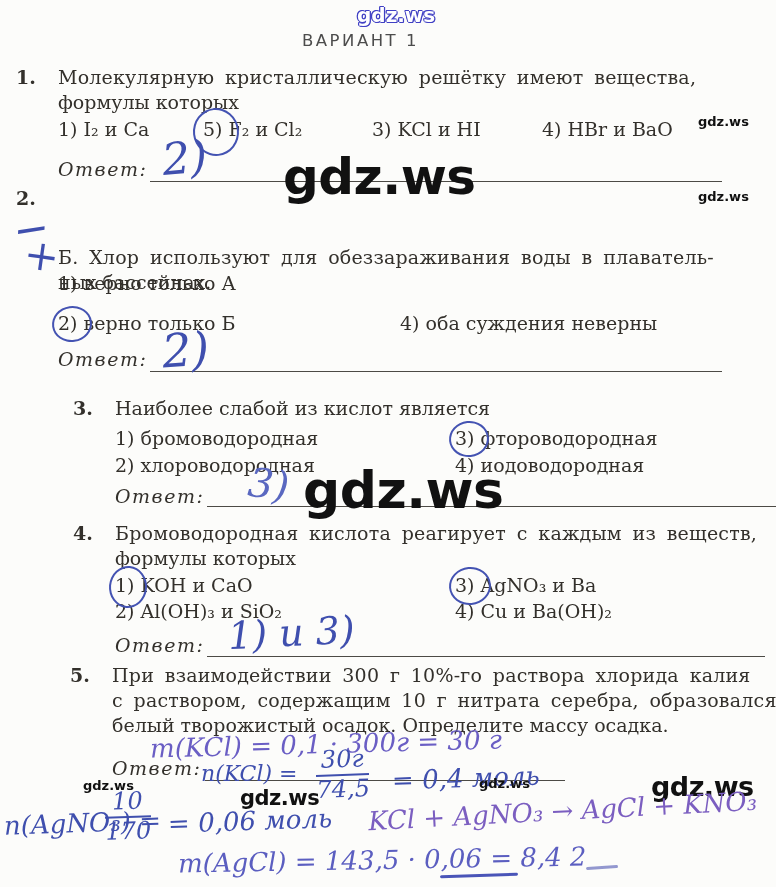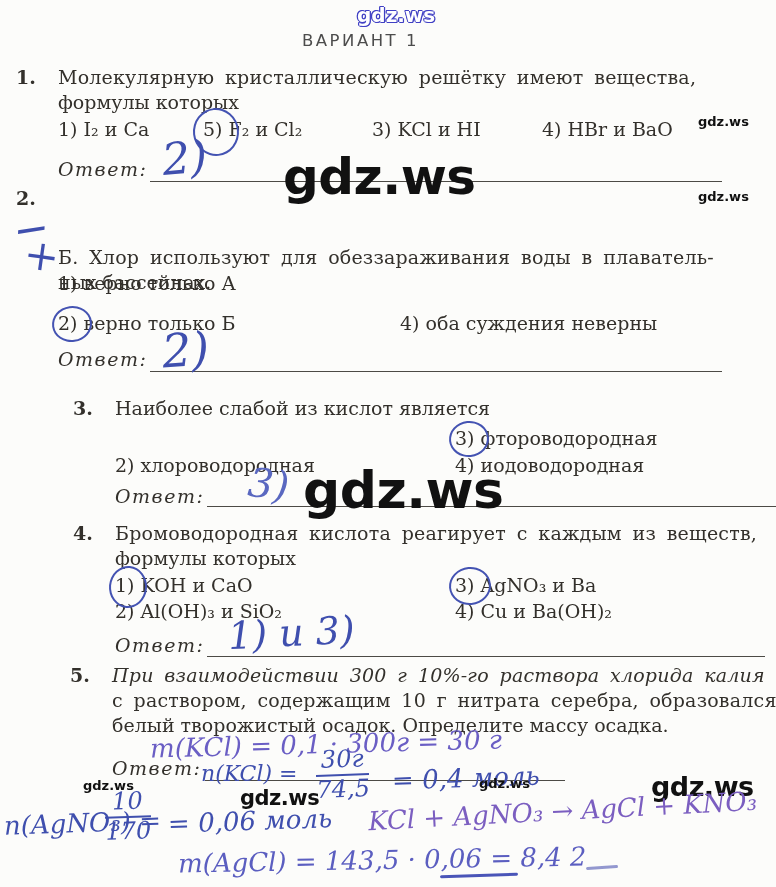--- a/index.html
+++ b/index.html
@@ -69,20 +69,21 @@
   <span class="t" style="left:58px; top:272px;">1) верно только А</span>
   <span class="t" style="left:58px; top:312px;">2) верно только Б</span>
   <span class="t" style="left:400px; top:312px;">4) оба суждения неверны</span>
   <div class="circ" style="left:52px; top:306px; width:36px; height:32px; transform:rotate(-8deg);"></div>
   <span class="t ans" style="left:58px; top:348px;">Ответ:</span>
   <div class="line" style="left:150px; top:371px; width:572px;"></div>
   <span class="hw" style="left:162px; top:327px; font-size:46px; transform:rotate(-4deg);">2)</span>
 
   <span class="t num" style="left:73px; top:397px;">3.</span>
   <span class="t" style="left:115px; top:397px;">Наиболее слабой из кислот является</span>
+  <span class="t" style="left:115px; top:427px;">1) бромоводородная</span>
   <span class="t" style="left:455px; top:427px;">3) фтороводородная</span>
   <span class="t" style="left:115px; top:454px;">2) хлороводородная</span>
   <span class="t" style="left:455px; top:454px;">4) иодоводородная</span>
   <div class="circ" style="left:449px; top:421px; width:36px; height:32px; transform:rotate(-6deg);"></div>
   <span class="t ans" style="left:115px; top:485px;">Ответ:</span>
   <div class="line" style="left:207px; top:506px; width:569px;"></div>
   <span class="hw" style="left:248px; top:464px; font-size:40px; color:#5a68c0; transform:rotate(6deg);">3)</span>
   <span class="wm" style="left:303px; top:460px; font-size:52px;">gdz.ws</span>
 
   <span class="t num" style="left:73px; top:522px;">4.</span>
@@ -92,21 +93,21 @@
   <span class="t" style="left:455px; top:574px;">3) AgNO₃ и Ba</span>
   <span class="t" style="left:115px; top:600px;">2) Al(OH)₃ и SiO₂</span>
   <span class="t" style="left:455px; top:600px;">4) Cu и Ba(OH)₂</span>
   <div class="circ" style="left:109px; top:566px; width:34px; height:38px; transform:rotate(5deg);"></div>
   <div class="circ" style="left:449px; top:567px; width:38px; height:34px; transform:rotate(-5deg);"></div>
   <span class="t ans" style="left:115px; top:634px;">Ответ:</span>
   <div class="line" style="left:207px; top:656px; width:558px;"></div>
   <span class="hw" style="left:228px; top:614px; font-size:38px; transform:rotate(-3deg);">1)  и  3)</span>
 
   <span class="t num" style="left:70px; top:664px;">5.</span>
-  <span class="t stretch" style="left:112px; top:664px;font-style:italic;">При взаимодействии 300 г 10%-го раствора хлорида калия</span>
+  <span class="t stretch" style="left:112px; top:664px;">При взаимодействии 300 г 10%-го раствора хлорида калия</span>
   <span class="t stretch" style="left:112px; top:689px;">с раствором, содержащим 10 г нитрата серебра, образовался</span>
   <span class="t" style="left:112px; top:714px;">белый творожистый осадок. Определите массу осадка.</span>
 
   <span class="hw" style="left:150px; top:731px; font-size:26px; color:#6a5ec4; transform:rotate(-1.5deg);">m(KCl) = 0,1 · 300г = 30 г</span>
 
   <span class="t ans" style="left:112px; top:757px;">Ответ:</span>
   <div class="line" style="left:205px; top:780px; width:360px;"></div>
 
   <span class="hw" style="left:201px; top:763px; font-size:22px;">n(KCl) =</span>
   <div class="frac" style="left:316px; top:747px; font-size:24px; transform:rotate(-2deg);">

